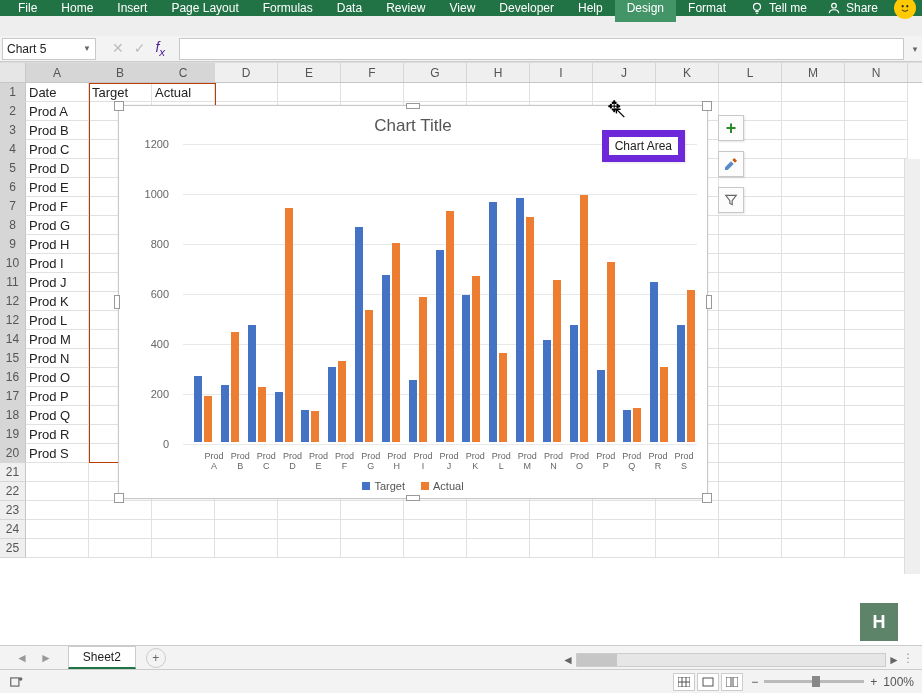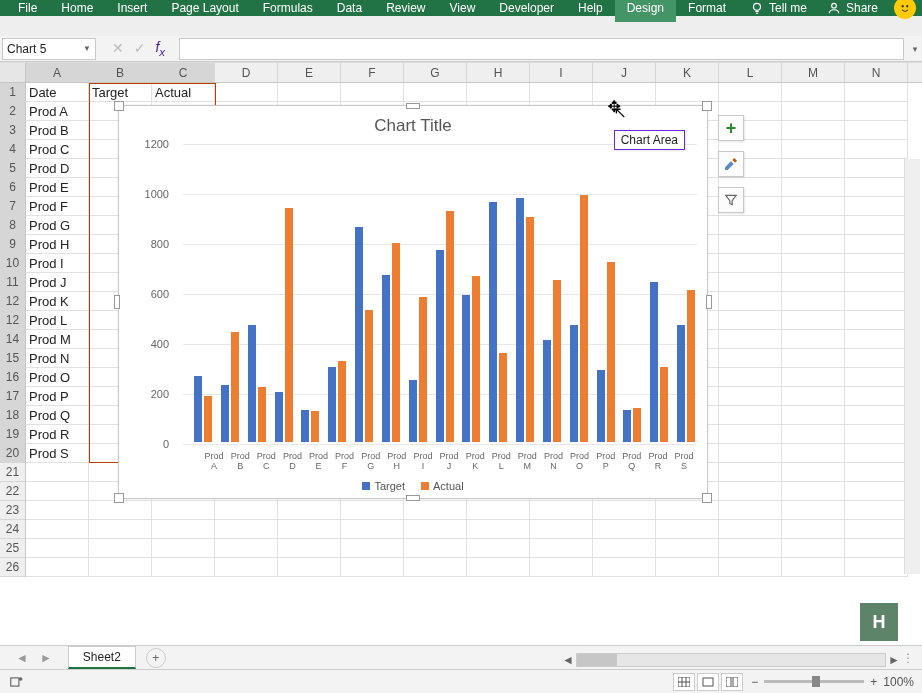--- a/index.html
+++ b/index.html
@@ -40,21 +40,21 @@
 .cell.num { text-align:right; }
 
 
 .src-outline { position:absolute; border:1px solid #c45a10; pointer-events:none; }
 
 
 .chart-frame { position:absolute; left:118px; top:42px; width:590px; height:394px; background:#fff; border:1px solid #c8c8c8; box-shadow:0 0 0 1px rgba(0,0,0,0.03); }
 .chart-handle { position:absolute; width:10px; height:10px; background:#fff; border:1px solid #999; }
 .hm-t { width:14px; height:6px; }
 .chart-title { position:absolute; top:10px; left:0; right:0; text-align:center; font-size:17px; color:#555; }
-.tooltip { position:absolute; top:24px; right:22px; background:#fff; border:1px solid #6d28d9; padding:2px 6px; font-size:12px; box-shadow:1px 1px 2px rgba(0,0,0,0.1); z-index:5;}
+.tooltip { position:absolute; top:24px; right:22px; background:#fff; border:7px solid #6d28d9; padding:2px 6px; font-size:12px; box-shadow:1px 1px 2px rgba(0,0,0,0.1); z-index:5;}
 .chart-body { position:absolute; left:30px; top:38px; right:10px; bottom:56px; }
 .y-axis { position:absolute; left:0; top:0; bottom:0; width:34px; }
 .y-tick { position:absolute; right:14px; font-size:11px; color:#666; transform:translateY(-50%); }
 .grid-line { position:absolute; left:34px; right:0; height:0; border-top:1px solid #e8e8e8; }
 .plot { position:absolute; left:40px; right:0; top:0; bottom:0; }
 .bar-group { position:absolute; bottom:0; width:22px; }
 .bar { position:absolute; bottom:0; width:8px; }
 .bar.t { left:2px; background:#4472c4; }
 .bar.a { left:12px; background:#ed7d31; }
 .x-labels { position:absolute; left:70px; right:10px; bottom:26px; display:flex;margin-left:12px; }
@@ -567,37 +567,20 @@
         <div class="cell"></div>
         <div class="cell"></div>
         <div class="cell"></div>
         <div class="cell"></div>
         <div class="cell"></div>
         <div class="cell"></div>
         <div class="cell"></div>
       </div>
       <div class="row">
         <div class="rownum">25</div>
-        <div class="cell"></div>
-        <div class="cell"></div>
-        <div class="cell"></div>
-        <div class="cell"></div>
-        <div class="cell"></div>
-        <div class="cell"></div>
-        <div class="cell"></div>
-        <div class="cell"></div>
-        <div class="cell"></div>
-        <div class="cell"></div>
-        <div class="cell"></div>
-        <div class="cell"></div>
-        <div class="cell"></div>
-        <div class="cell"></div>
-      </div>
-      <div class="row">
-        <div class="rownum">26</div>
         <div class="cell"></div>
         <div class="cell"></div>
         <div class="cell"></div>
         <div class="cell"></div>
         <div class="cell"></div>
         <div class="cell"></div>
         <div class="cell"></div>
         <div class="cell"></div>
         <div class="cell"></div>
         <div class="cell"></div>

